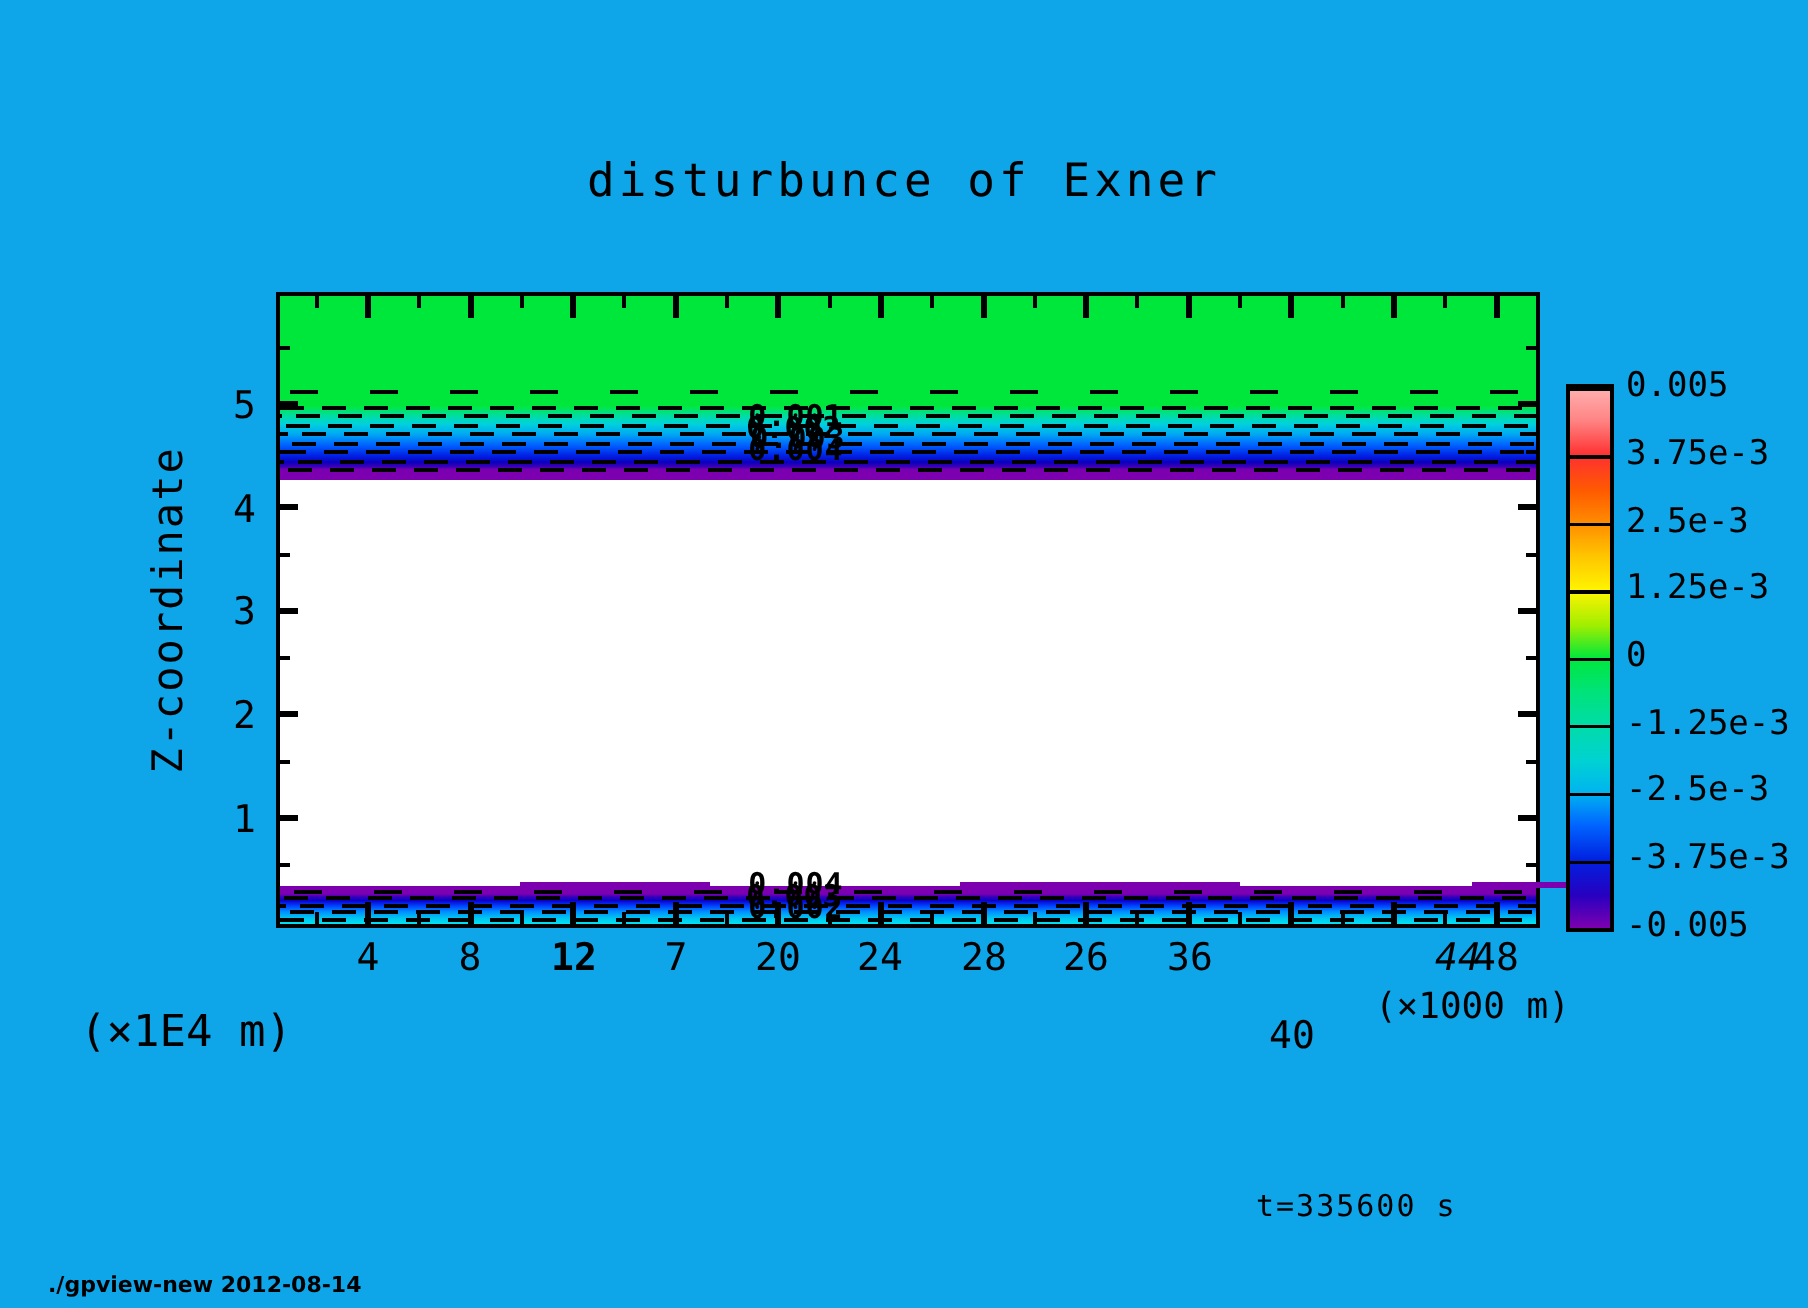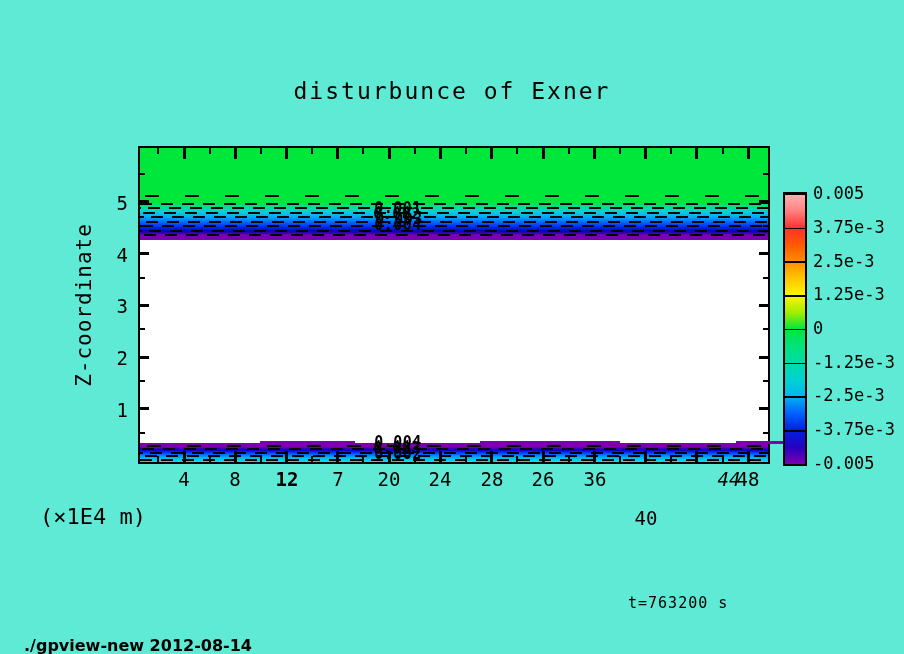--- a/index.html
+++ b/index.html
@@ -1,16 +1,16 @@
 <!DOCTYPE html>
 <html><head>
 <meta charset="utf-8">
 <style>
   html,body{margin:0;padding:0;background:#fff;}
-  #canvas{position:relative;width:904px;height:654px;background:#5eead4;overflow:hidden;
+  #canvas{position:relative;width:904px;height:654px;background:#0ea5e9;overflow:hidden;
           font-family:"DejaVu Sans Mono",monospace;color:#000;}
   .abs{position:absolute;}
   #title{left:0;right:0;top:78px;text-align:center;font-size:23px;letter-spacing:2px;}
 
   
   #plot{left:138px;top:146px;width:628px;height:314px;border:2px solid #000;background:#fff;}
   #green-region{left:0;top:0;width:628px;height:55px;background:#00E73C;}
   #upper-band{left:0;top:55px;width:628px;height:37px;background:linear-gradient(180deg,
       #00E73C 0%,#00DF9A 12%,#00D2DC 24%,#00A9F2 38%,#0066FF 52%,#0026E8 66%,
       #0B00BE 76%,#3A00B4 82%,#7D00B0 86%,#7D00B0 100%);}
@@ -50,21 +50,21 @@
       #FFB0B0 0%,#FF8484 6%,#FF3030 12.5%,#FF5A00 19%,#FF8C00 25%,#FFC400 31%,
       #FFF400 37.5%,#A0EE00 44%,#00E73C 50%,#00E377 56%,#00DCA8 62.5%,#00D2D2 69%,
       #00B4F0 75%,#0064FF 81%,#0020E0 87.5%,#2800C0 94%,#7D00B0 100%);}
   #colorbar-lines{left:0;top:0;width:100%;height:100%;
     background:repeating-linear-gradient(180deg,#000 0 1.5px,transparent 1.5px 33.75px);}
   .cbar-label{left:813px;width:120px;font-size:17px;}
 
   #contour-note{left:0;right:60px;top:560px;text-align:center;font-size:18px;letter-spacing:1px;}
   #time-note{left:628px;top:594px;font-size:15px;letter-spacing:1px;}
 
-  .footer{top:636px;font-size:16px;font-weight:bold;font-family:"DejaVu Sans",sans-serif;}
+  .footer{top:636px;font-size:11px;font-weight:bold;font-family:"DejaVu Sans",sans-serif;}
   #footer-left{left:24px;}
   #footer-right{left:500px;width:350px;text-align:right;}
 </style>
 </head>
 <body>
 
 <div id="canvas">
 
   <div class="abs" id="title">disturbunce of Exner</div>
 
@@ -125,31 +125,32 @@
   <span class="abs xtick-label" style="left:440px;">24</span>
   <span class="abs xtick-label" style="left:492px;">28</span>
   <span class="abs xtick-label" style="left:543px;">26</span>
   <span class="abs xtick-label" style="left:595px;">36</span>
   <span class="abs xtick-label" style="left:646px;margin-top:39px;">40</span>
   <span class="abs xtick-label" style="left:729px;font-style:italic;">44</span>
   <span class="abs xtick-label" style="left:748px;">48</span>
 
   <div class="abs" id="ylabel">Z-coordinate</div>
   <div class="abs" id="yunit">(×1E4 m)</div>
+  <div class="abs" id="xunit">(×1000 m)</div>
 
   <div class="abs" id="colorbar">
     <div class="abs" id="colorbar-lines"></div>
   </div>
   <span class="abs cbar-label" style="top:183px;">0.005</span>
   <span class="abs cbar-label" style="top:217px;">3.75e-3</span>
   <span class="abs cbar-label" style="top:251px;">2.5e-3</span>
   <span class="abs cbar-label" style="top:284px;">1.25e-3</span>
   <span class="abs cbar-label" style="top:318px;">0</span>
   <span class="abs cbar-label" style="top:352px;">-1.25e-3</span>
   <span class="abs cbar-label" style="top:385px;">-2.5e-3</span>
   <span class="abs cbar-label" style="top:419px;">-3.75e-3</span>
   <span class="abs cbar-label" style="top:453px;">-0.005</span>
 
-  <div class="abs" id="time-note">t=763200 s</div>
+  <div class="abs" id="time-note">t=335600 s</div>
 
   <div class="abs footer" id="footer-left">./gpview-new  2012-08-14</div>
 
 </div>
 
 </body></html>

